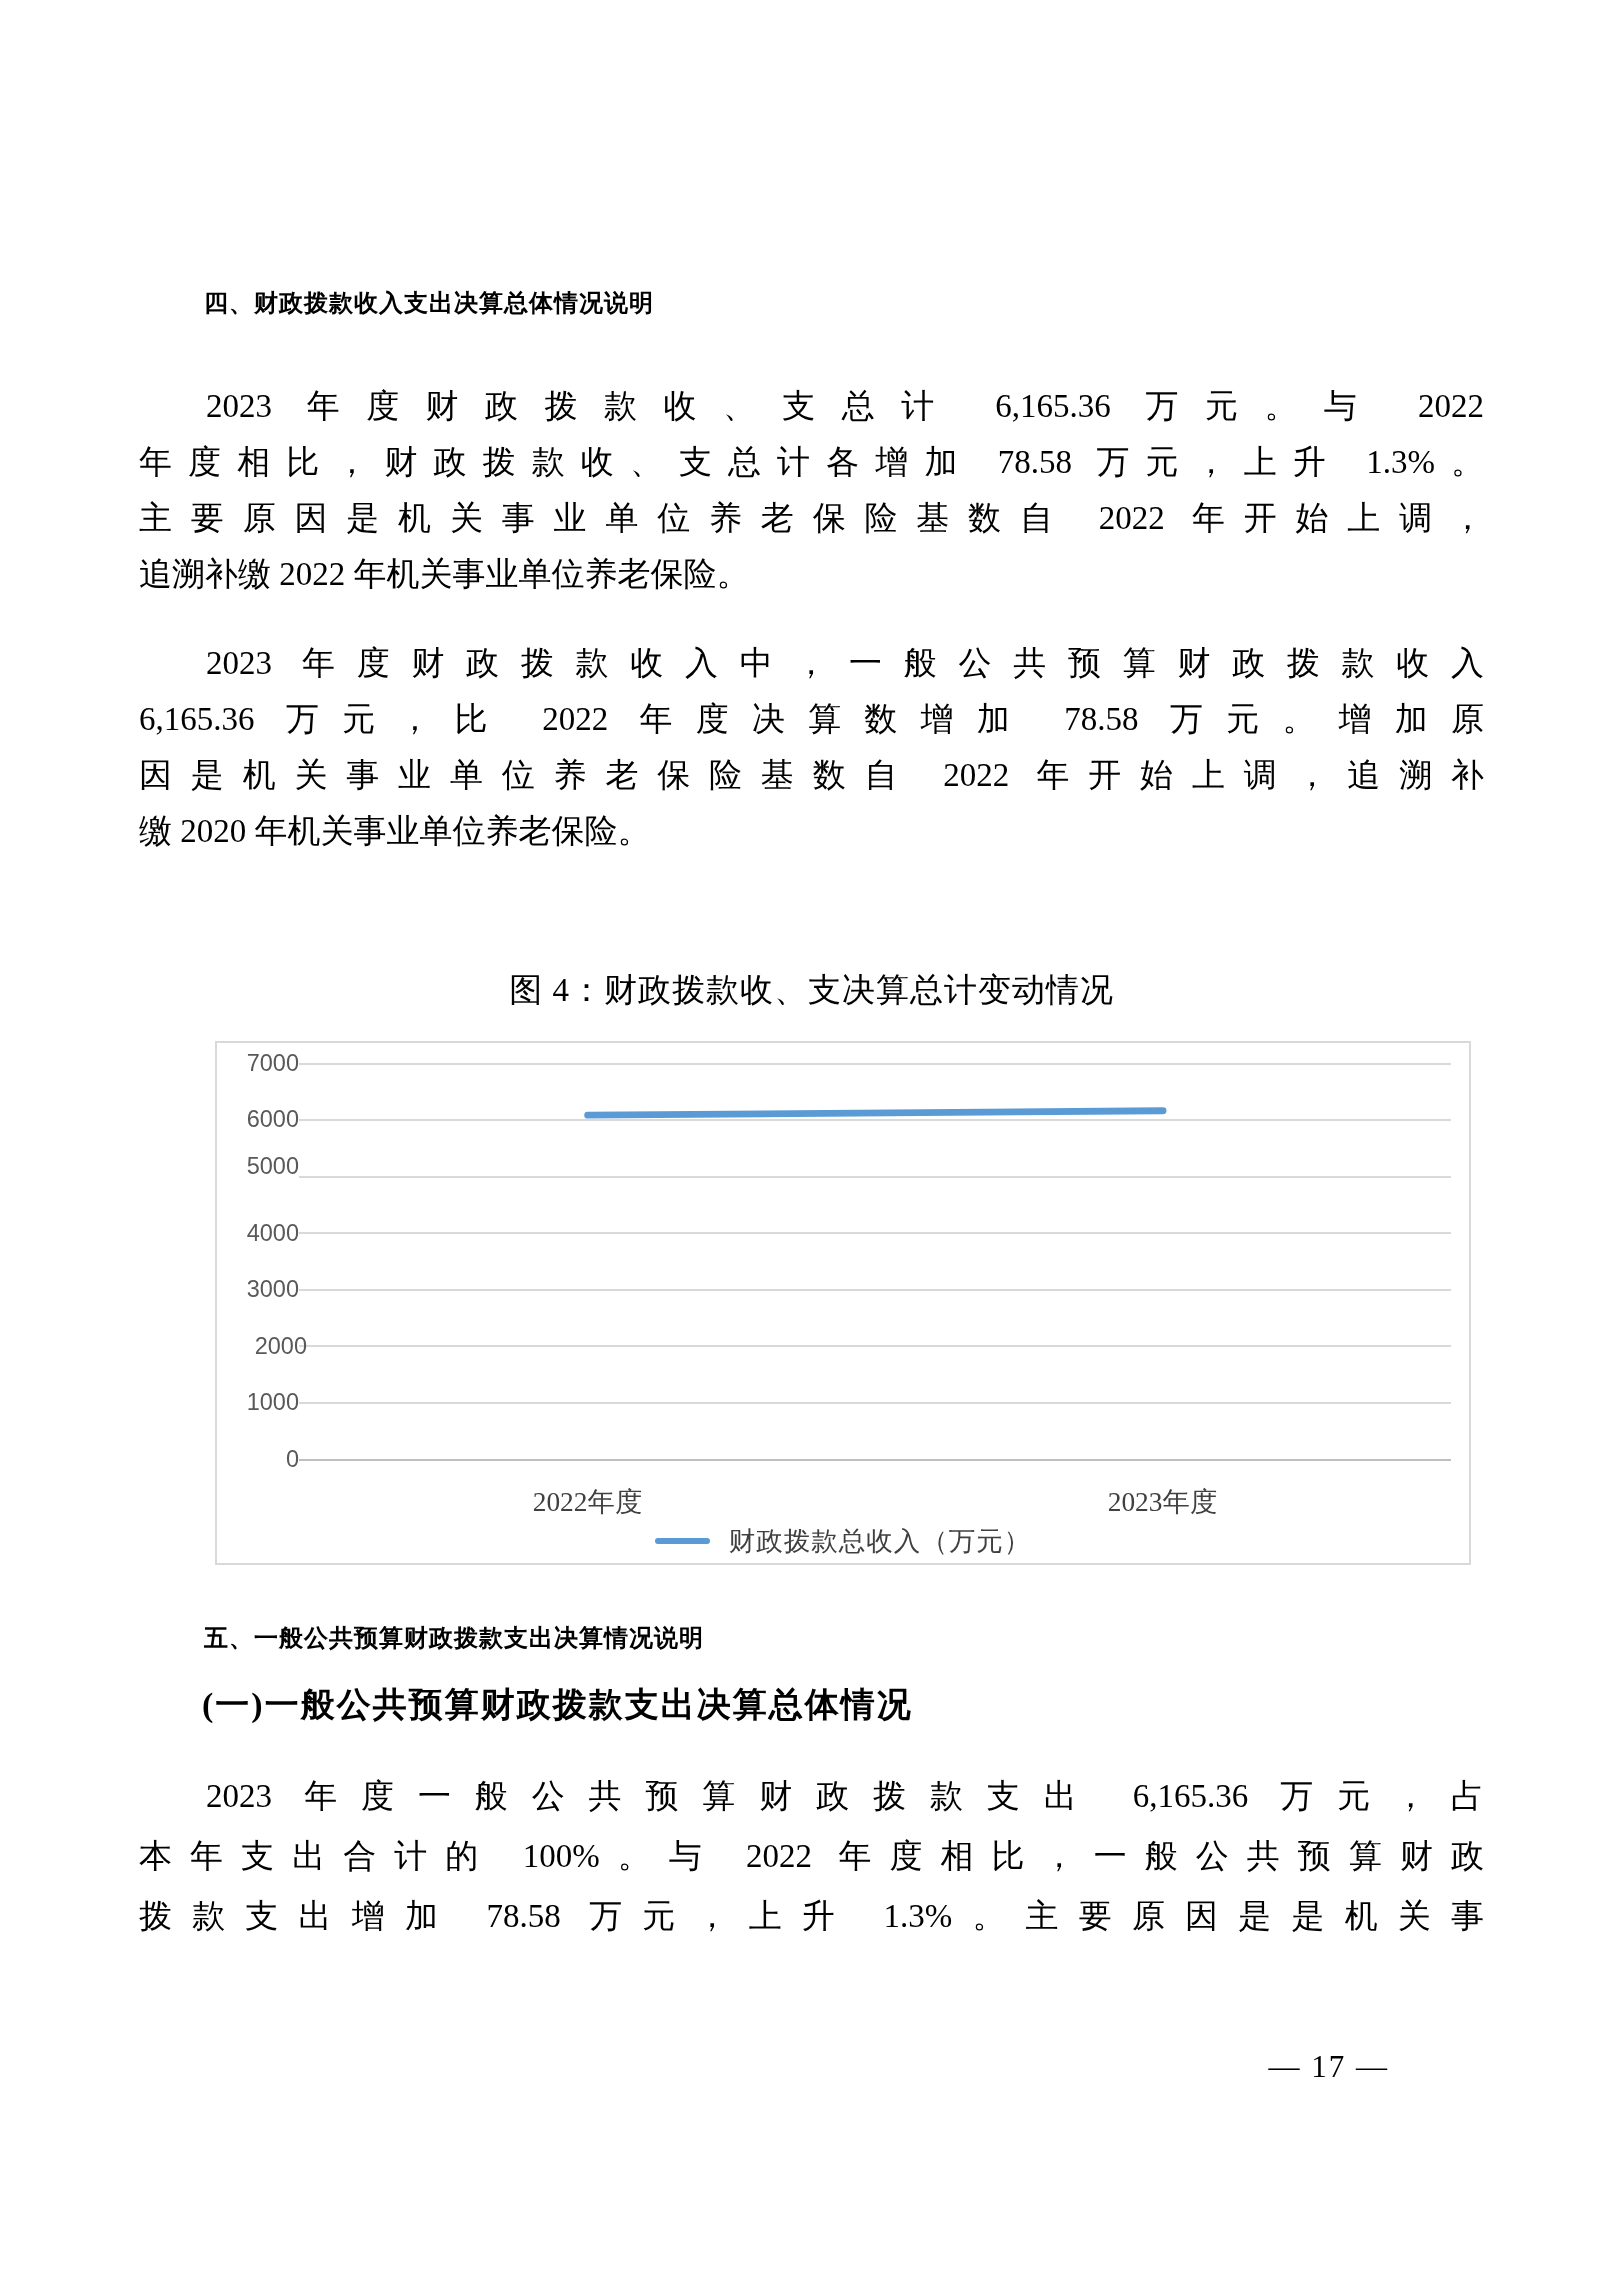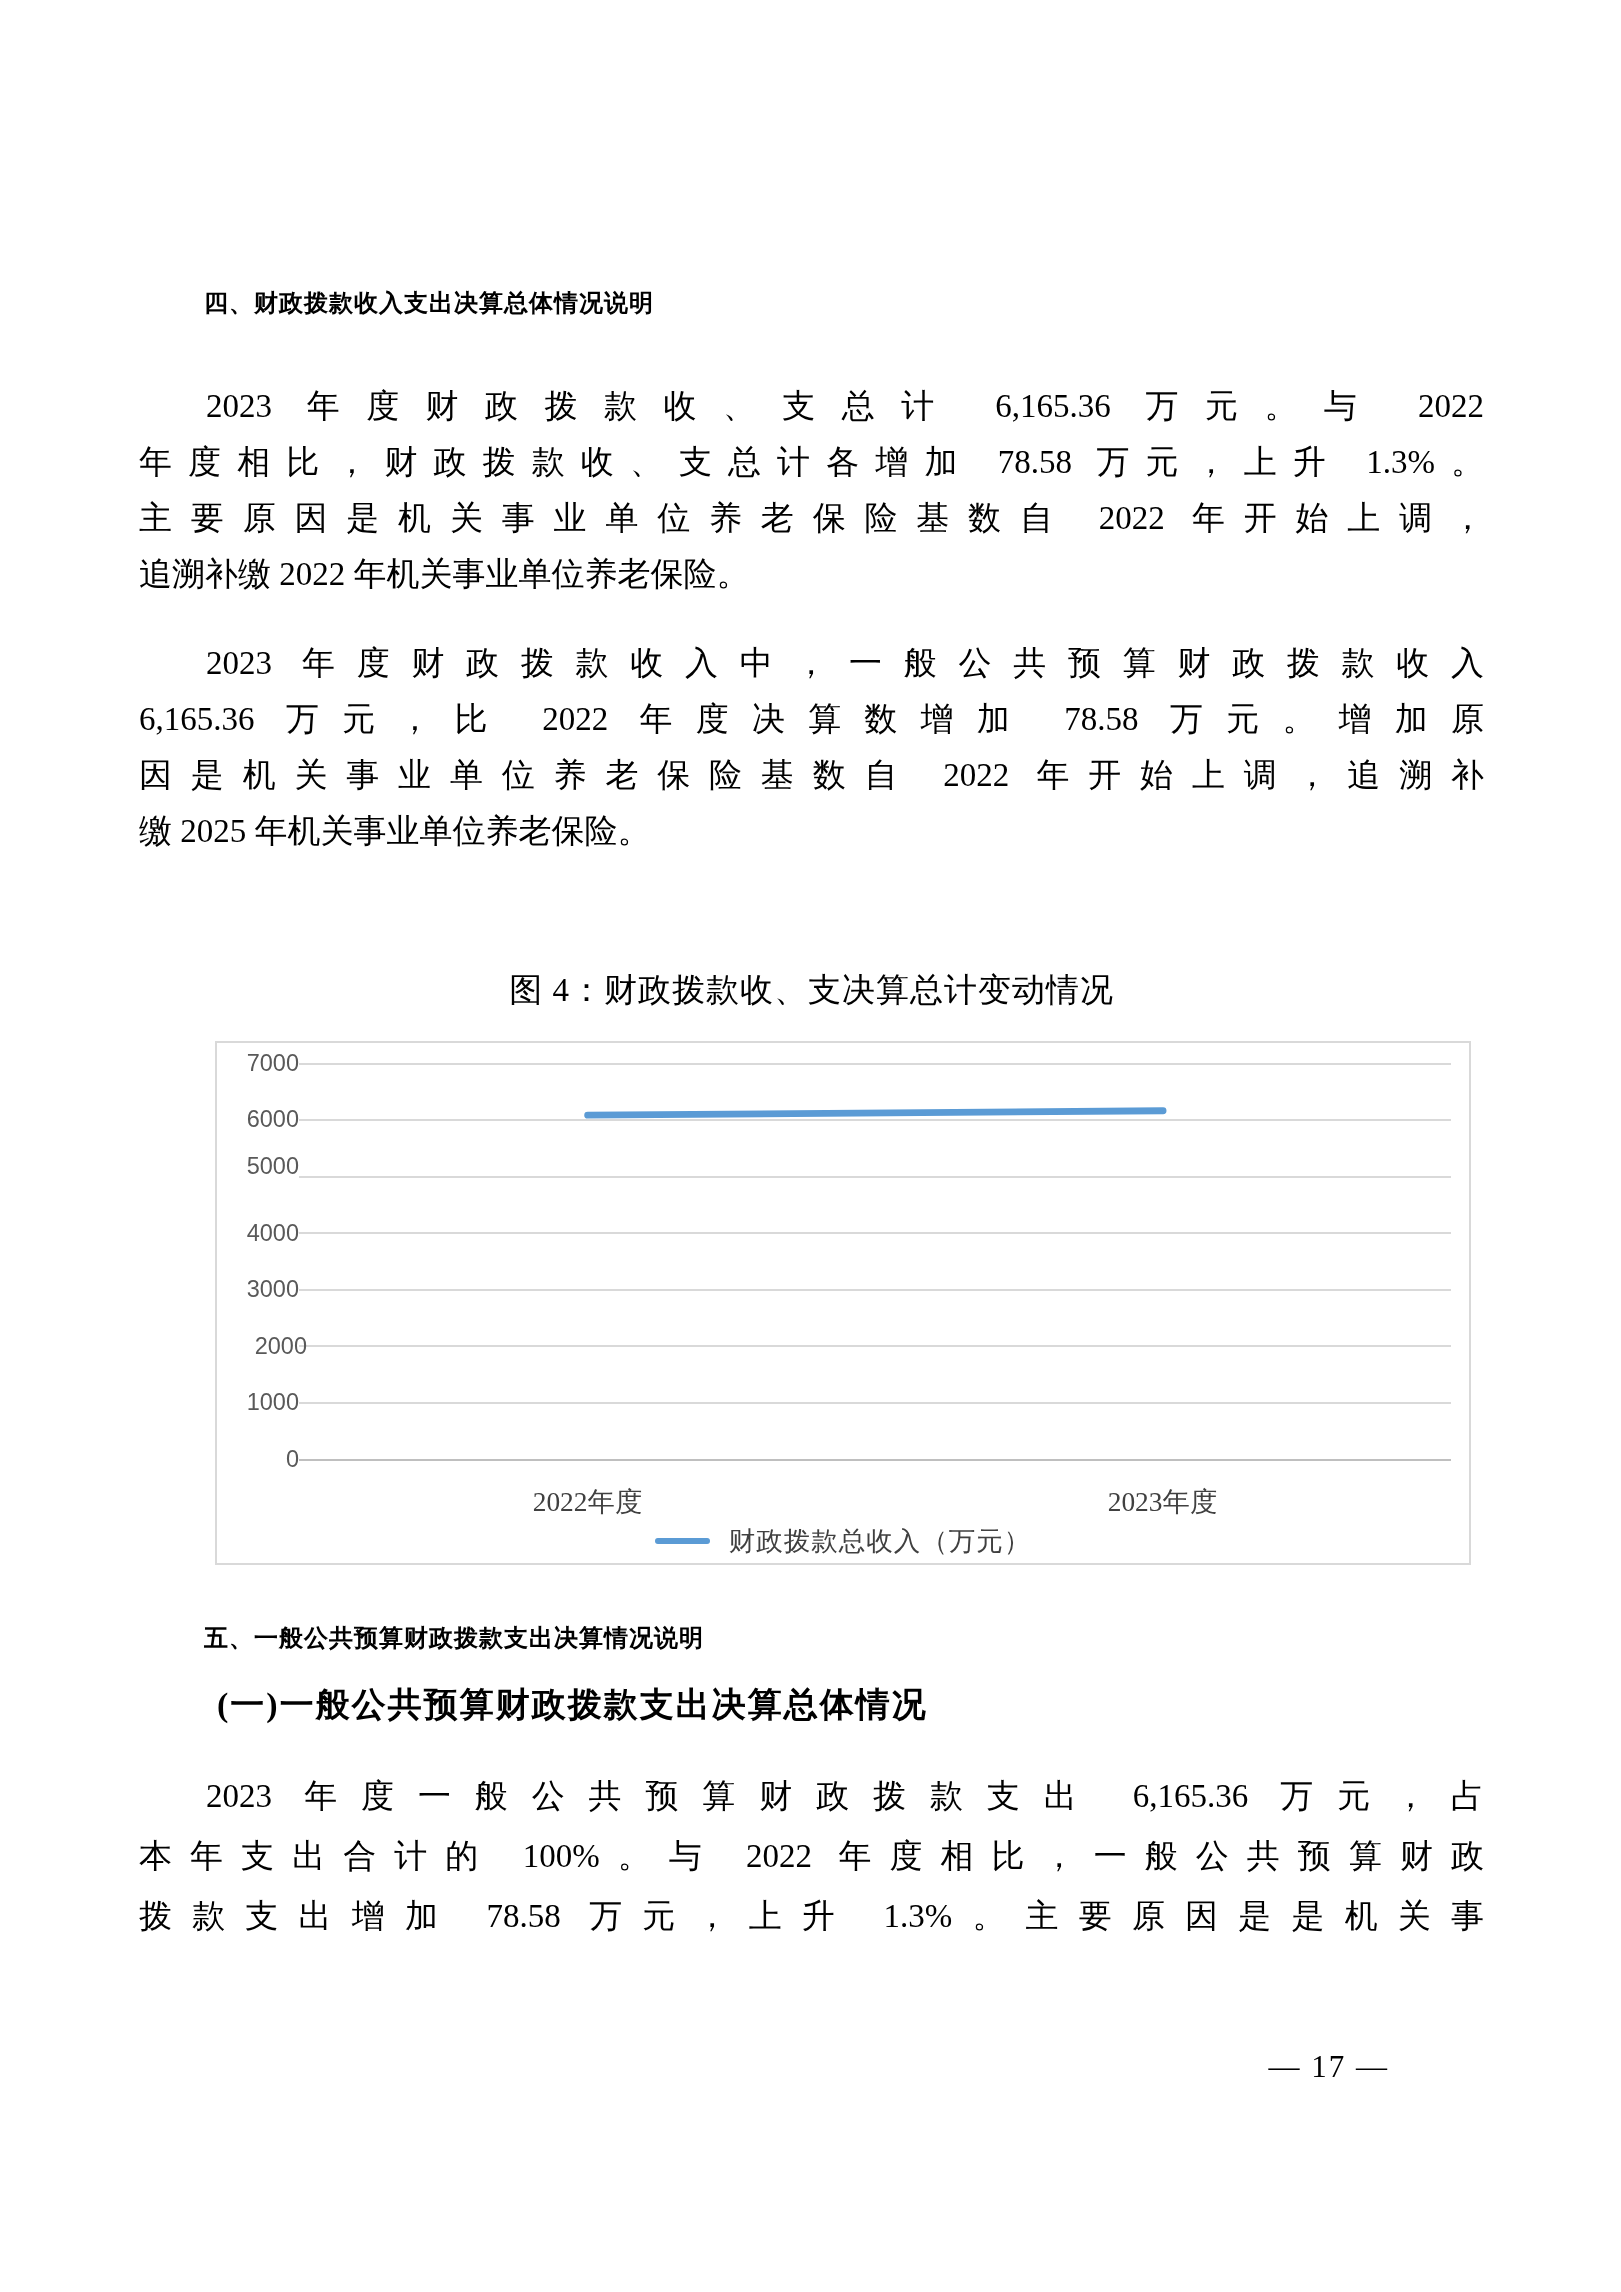--- a/index.html
+++ b/index.html
@@ -78,21 +78,21 @@
     <div class="t-line first">2023 年度财政拨款收、支总计 6,165.36 万元。与 2022</div>
     <div class="t-line">年度相比，财政拨款收、支总计各增加 78.58 万元，上升 1.3%。</div>
     <div class="t-line">主要原因是机关事业单位养老保险基数自 2022 年开始上调，</div>
     <div class="t-line final">追溯补缴 2022 年机关事业单位养老保险。</div>
   </div>
 
   <div class="para" style="top:635px;">
     <div class="t-line first">2023 年度财政拨款收入中，一般公共预算财政拨款收入</div>
     <div class="t-line">6,165.36 万元，比 2022 年度决算数增加 78.58 万元。增加原</div>
     <div class="t-line">因是机关事业单位养老保险基数自 2022 年开始上调，追溯补</div>
-    <div class="t-line final">缴 2025 年机关事业单位养老保险。</div>
+    <div class="t-line final">缴 2020 年机关事业单位养老保险。</div>
   </div>
 
   <div class="fig-caption" style="top:968px;">图 4：财政拨款收、支决算总计变动情况</div>
 
   <div class="chart-box">
 
     <div class="legend">
       <span class="legend-swatch"></span>
       <span class="legend-label">财政拨款总收入（万元）</span>
     </div>
@@ -114,21 +114,21 @@
       <div class="ytick" style="left: 0px; top: 403px;">0</div>
       <div class="xcat" style="left: 253px; top: 444px;">2022年度</div>
       <div class="xcat" style="left: 828px; top: 444px;">2023年度</div>
       <svg class="chart-svg" width="1256" height="524" viewBox="0 0 1281 535">
         <polyline points="377.75,73.70584000000001 965.25,69.17065142857143" fill="none" stroke="#5B9BD5" stroke-width="7" stroke-linecap="round"></polyline>
       </svg>
     </div>
 
   <div class="h-main" style="top:1615px;">五、一般公共预算财政拨款支出决算情况说明</div>
 
-  <div class="h-sub" style="top:1682px;margin-left:15px;">(一)一般公共预算财政拨款支出决算总体情况</div>
+  <div class="h-sub" style="top:1682px;">(一)一般公共预算财政拨款支出决算总体情况</div>
 
   <div class="para" style="top:1766px;">
     <div class="t-line wide first">2023 年度一般公共预算财政拨款支出 6,165.36 万元，占</div>
     <div class="t-line wide">本年支出合计的 100%。与 2022 年度相比，一般公共预算财政</div>
     <div class="t-line wide">拨款支出增加 78.58 万元，上升 1.3%。主要原因是是机关事</div>
   </div>
 
   <div class="page-number">— 17 —</div>
 
 </div>

